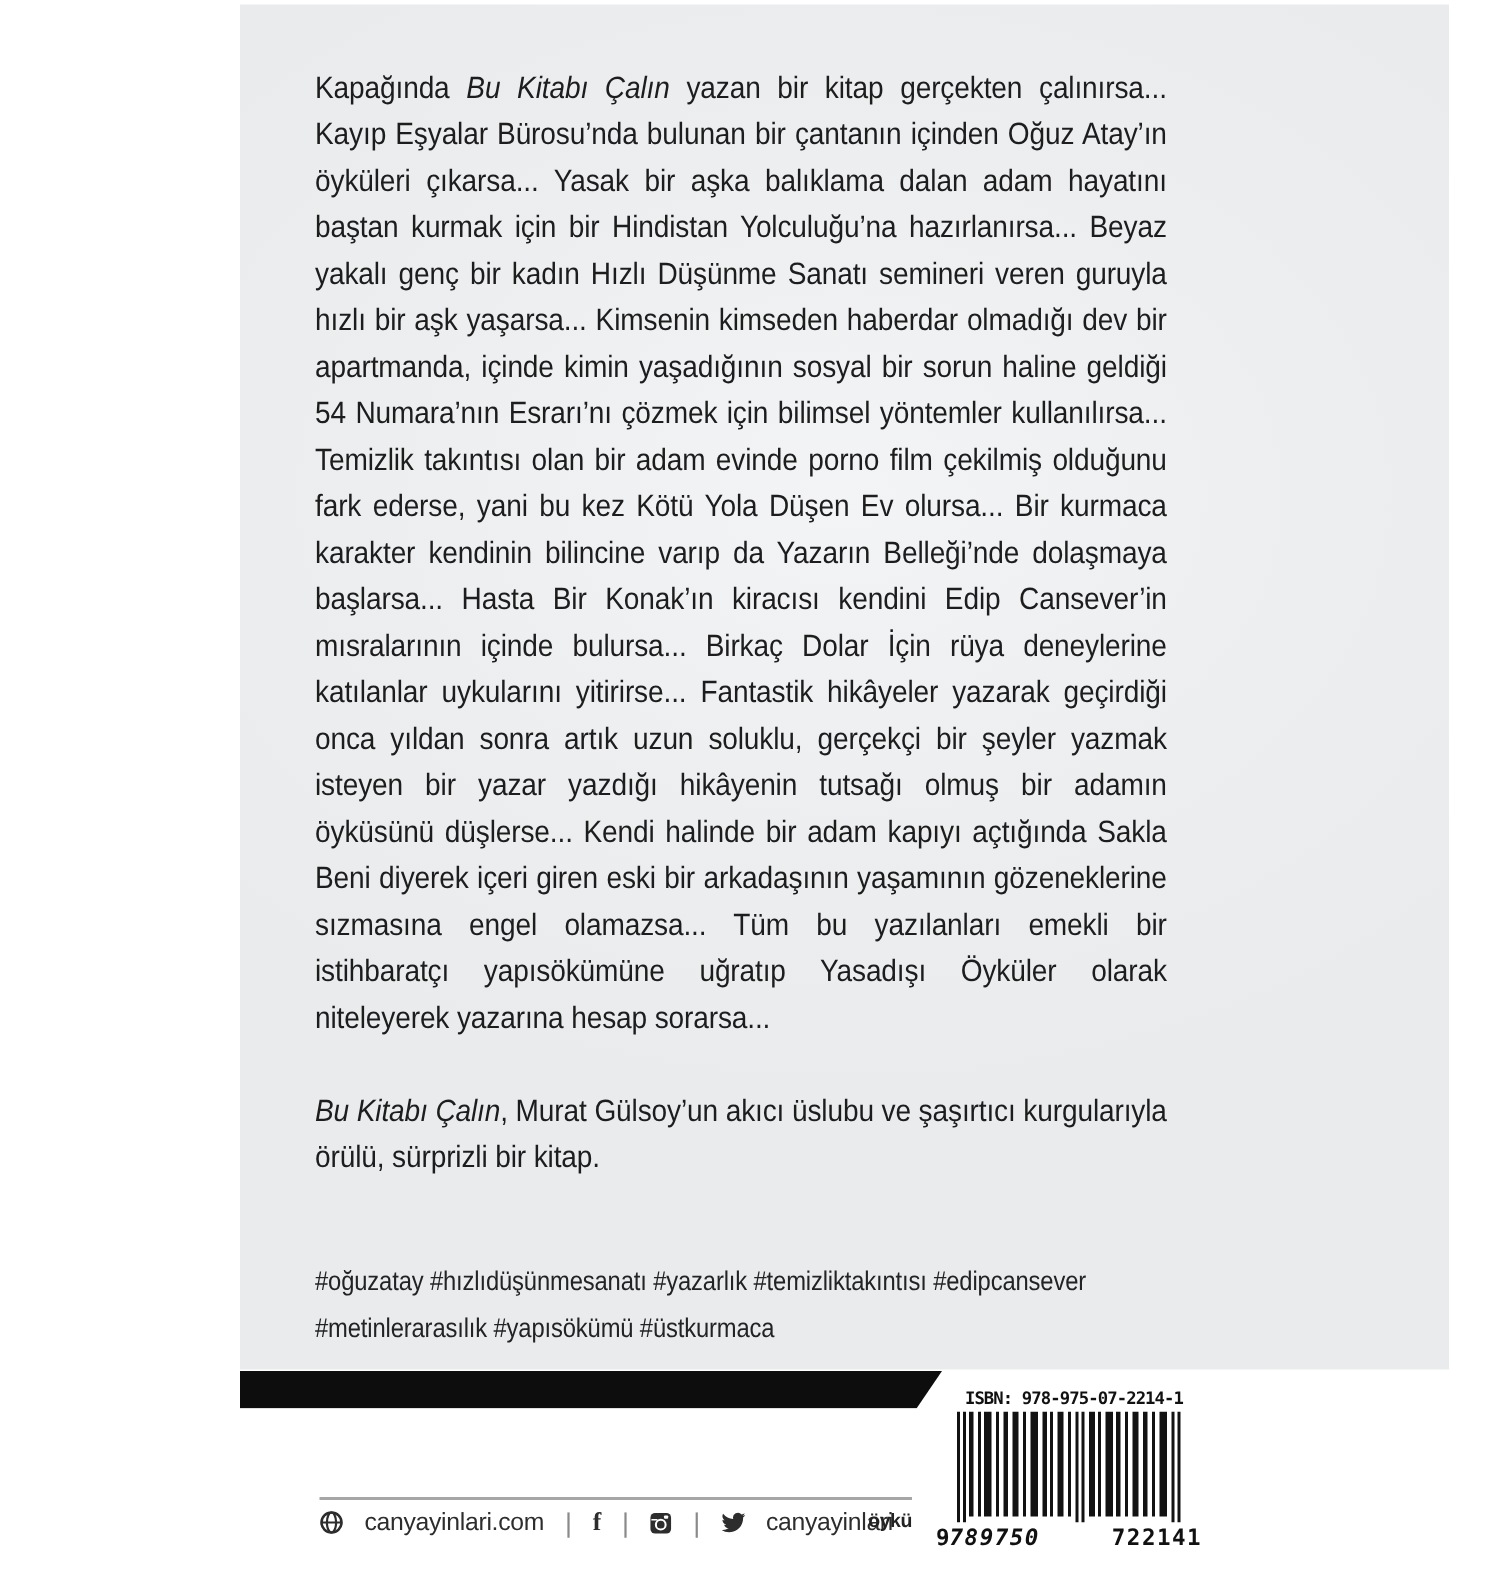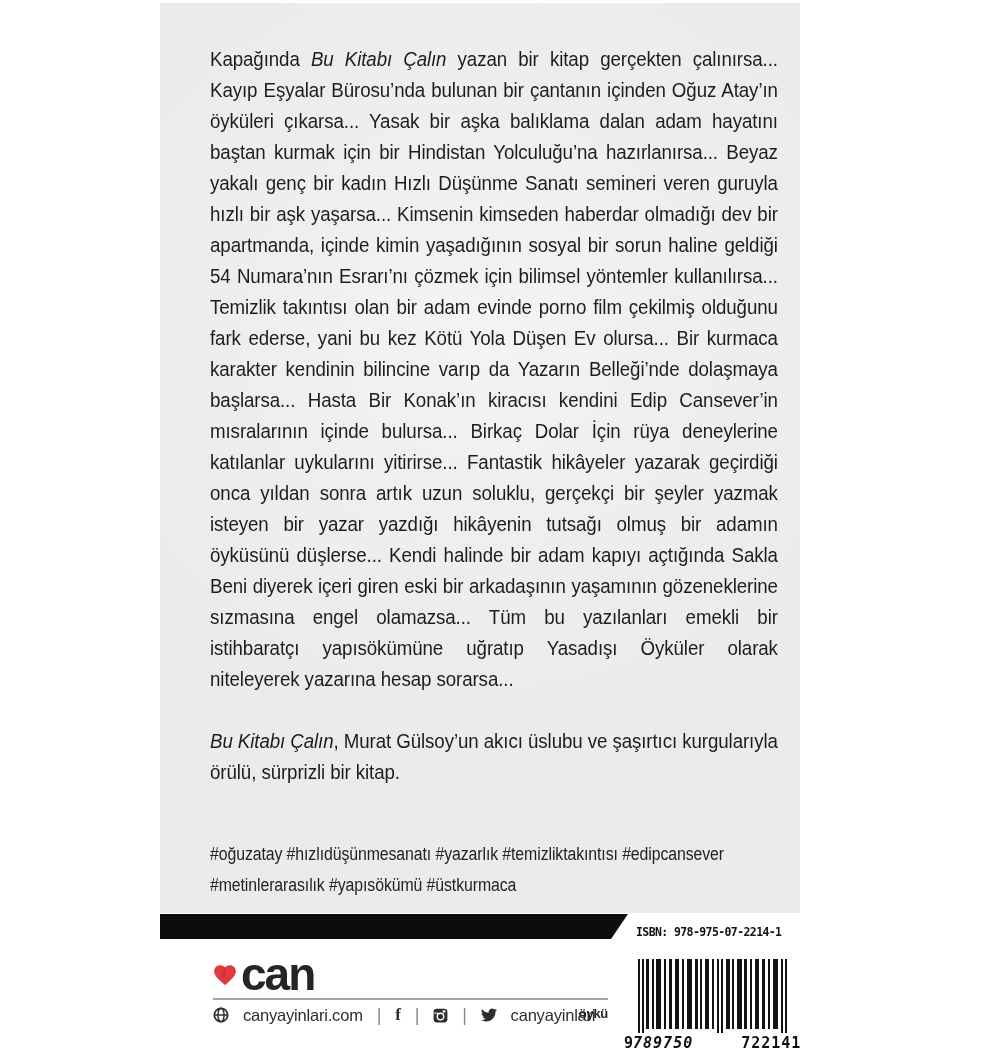--- a/index.html
+++ b/index.html
@@ -8,21 +8,21 @@
     position:relative;
     background:#ffffff;
     font-family:"Liberation Sans", sans-serif;
     overflow:hidden;
   }
   .cover {
     position:absolute; left:160px; top:3px; width:678px; height:1043px;
     background:#ffffff;
   }
   .cover-body {
-    position:absolute; left:0; top:0; width:640px; height:910px;
+    position:absolute; left:0; top:0; width:806px; height:910px;
     background:radial-gradient(ellipse 70% 45% at 50% 36%, #f3f4f5 0%, #edeeef 55%, #e9ebec 100%);
     overflow:hidden;
   }
   .blurb {
     position:absolute; left:50px; top:40px; width:622px;
     transform:scaleX(0.913); transform-origin:0 0;
     font-size:20.5px; line-height:31px; color:#1d1d1e;
     text-align:justify; letter-spacing:-0.1px;
   }
   .blurb p + p { margin-top:31px; }
@@ -63,21 +63,21 @@
   .genre-label {
     position:absolute; left:370px; top:1003px; width:78px; text-align:right;
     font-size:13px; font-weight:bold; color:#232324; letter-spacing:-0.3px;
   }
   .barcode-block {
     position:absolute; left:464px; top:922px; width:172px; background:#fff;
   }
   .isbn-line {
     font-family:"DejaVu Sans Mono", monospace;
     font-size:11.5px; font-weight:bold; letter-spacing:-0.6px;
-    color:#111; padding-left:12px; margin-bottom:20px;
+    color:#111; text-align:center; padding-left:12px; margin-bottom:2px;
     white-space:nowrap;
   }
   .bars-wrap { margin-left:14px; width:152px; height:74px; }
   .bars-wrap svg { display:block; width:152px; height:74px; }
   .digits-row {
     display:flex; align-items:flex-start; margin-top:1px;
     font-family:"DejaVu Sans Mono", monospace;
     font-size:15px; font-weight:bold; color:#111;
   }
   .digits-row .d1 { width:14px; }
@@ -98,27 +98,20 @@
 
     <div class="hashtags">
       <div>#oğuzatay #hızlıdüşünmesanatı #yazarlık #temizliktakıntısı #edipcansever</div>
       <div>#metinlerarasılık #yapısökümü #üstkurmaca</div>
     </div>
 
   </div>
 
   <div class="black-bar"></div>
 
-  <div class="logo-row">
-    <svg class="heart-icon" viewBox="0 0 24 24" aria-hidden="true">
-      <path fill="#e03a3e" d="M12 21.3l-1.4-1.3C5.4 15.4 2 12.3 2 8.5 2 5.4 4.4 3 7.5 3c1.7 0 3.4.8 4.5 2.1C13.1 3.8 14.8 3 16.5 3 19.6 3 22 5.4 22 8.5c0 3.8-3.4 6.9-8.6 11.5L12 21.3z"></path>
-      <path fill="#c5282f" opacity="0.55" d="M12 5.1c.6.8 1 1.8 1 2.9 0 2.6-1.2 4.6-1 7.6l-1.4-1.3C7.8 11.8 9.6 7.6 12 5.1z"></path>
-    </svg>
-    <div class="logo-word">can</div>
-  </div>
 
   <div class="footer-rule"></div>
 
   <div class="social-row">
     <svg class="icon-16" viewBox="0 0 24 24" aria-hidden="true">
       <circle cx="12" cy="12" r="10" fill="none" stroke="#2d2d2e" stroke-width="2.6"></circle>
       <line x1="2" y1="12" x2="22" y2="12" stroke="#2d2d2e" stroke-width="2.2"></line>
       <ellipse cx="12" cy="12" rx="4.6" ry="10" fill="none" stroke="#2d2d2e" stroke-width="2.2"></ellipse>
     </svg>
     <span>canyayinlari.com</span>

